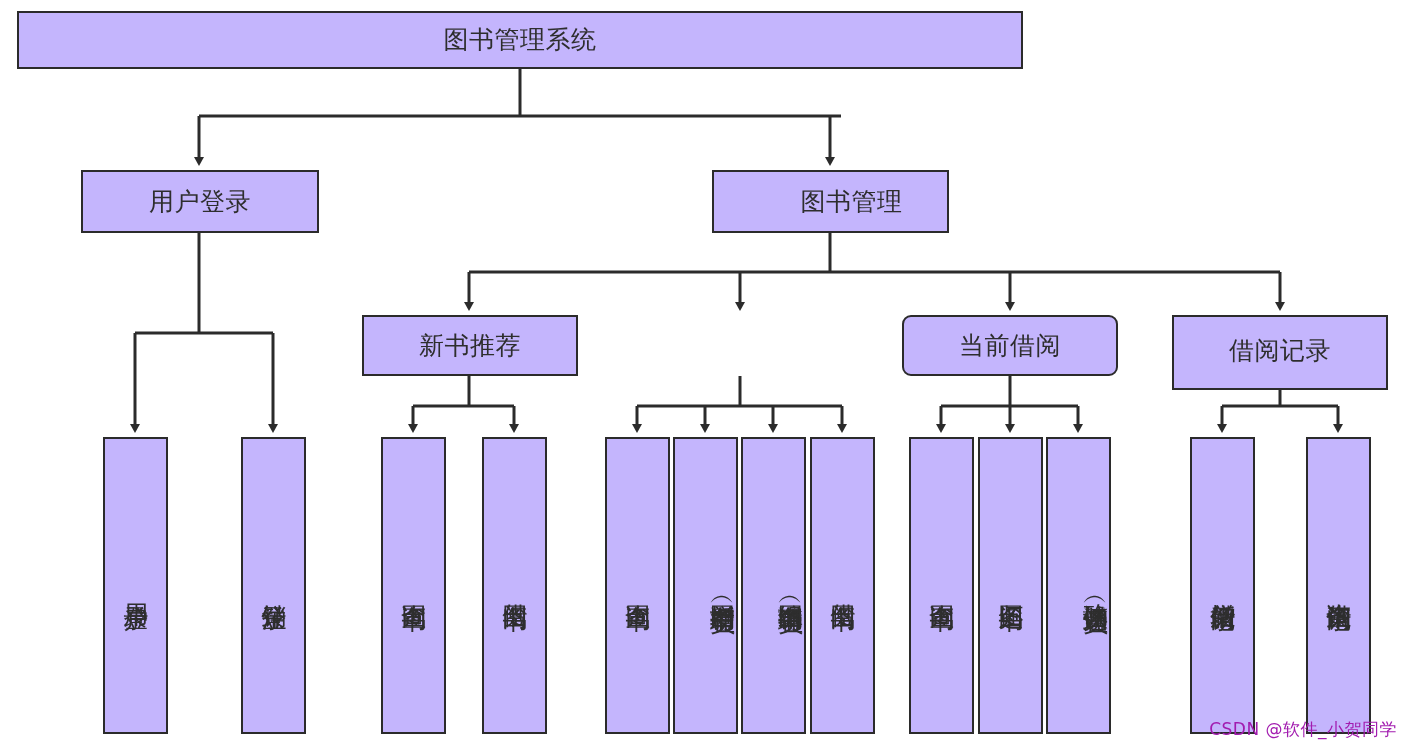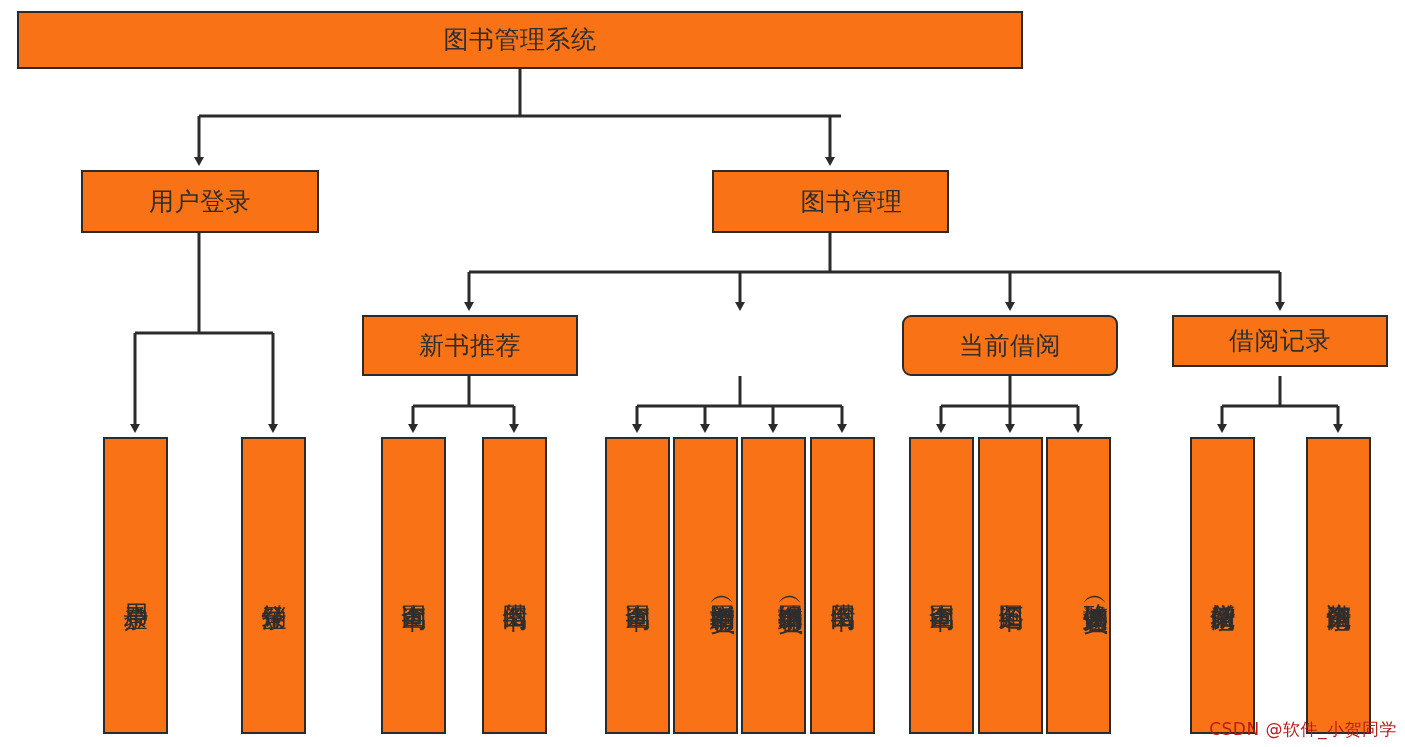--- a/index.html
+++ b/index.html
@@ -22,21 +22,21 @@
     position: absolute;
     left: 0;
     top: 0;
     width: 1405px;
     height: 747px;
     pointer-events: none;
   }
   .node {
     position: absolute;
     box-sizing: border-box;
-    background: #f97316;
+    background: #c4b5fd;
     border: 2px solid #2b2b2b;
     display: flex;
     align-items: center;
     justify-content: center;
     color: #2e2e2e;
     z-index: 2;
     text-align: right;
   }
   .node-h {
     font-size: 25px;
@@ -57,21 +57,21 @@
   }
   .node-v.v-center {
     align-items: center;
     padding-top: 0;
   }
   #watermark {
     position: absolute;
     right: 8px;
     bottom: 6px;
     font-size: 17px;
-    color: #b91c1c;
+    color: #a21caf;
     letter-spacing: 0.5px;
     white-space: nowrap;
     z-index: 5;
     font-family: "DejaVu Sans", "Liberation Sans", sans-serif;
   }
 </style>
 </head>
 <body>
 
 <div id="diagram-root">
@@ -130,21 +130,21 @@
 
   <div class="node node-h" style="left:81px; top:170px; width:238px; height:63px;">用户登录</div>
 
   <div class="node node-h" style="left:712px; top:170px; width:237px; height:63px;padding-left:42px;">图书管理</div>
 
   <div class="node node-h" style="left:362px; top:315px; width:216px; height:61px;font-family:Liberation Serif, serif;">新书推荐</div>
 
 
   <div class="node node-h" style="left:902px; top:315px; width:216px; height:61px;border-radius:9px;">当前借阅</div>
 
-  <div class="node node-h" style="left:1172px; top:315px; width:216px; height:52px;">借阅记录</div>
+  <div class="node node-h" style="left:1172px; top:315px; width:216px; height:75px;font-family:Liberation Mono, monospace;">借阅记录</div>
 
   <div class="node node-v v-center" style="left:103px; top:437px; width:65px; height:297px;">用户登录</div>
 
   <div class="node node-v v-center" style="left:241px; top:437px; width:65px; height:297px;">注销登录</div>
 
   <div class="node node-v v-center" style="left:381px; top:437px; width:65px; height:297px;">查询图书</div>
 
   <div class="node node-v v-center" style="left:482px; top:437px; width:65px; height:297px;">借阅图书</div>
 
   <div class="node node-v v-center" style="left:605px; top:437px; width:65px; height:297px;">查询图书</div>

